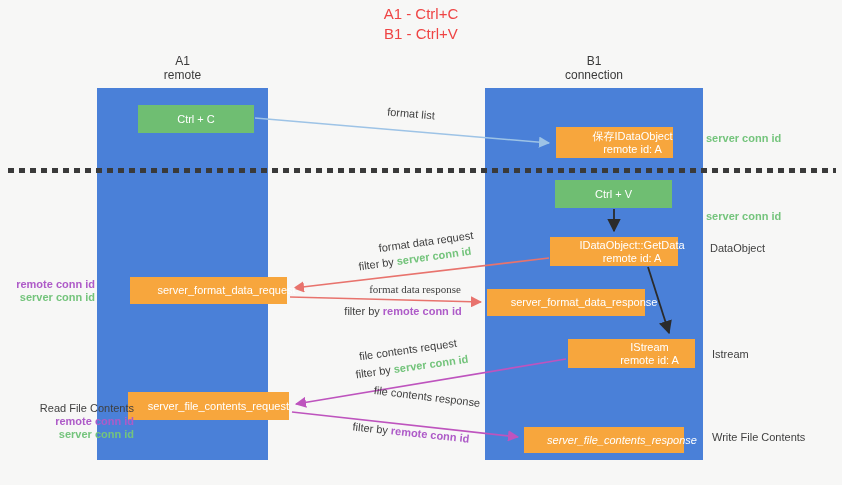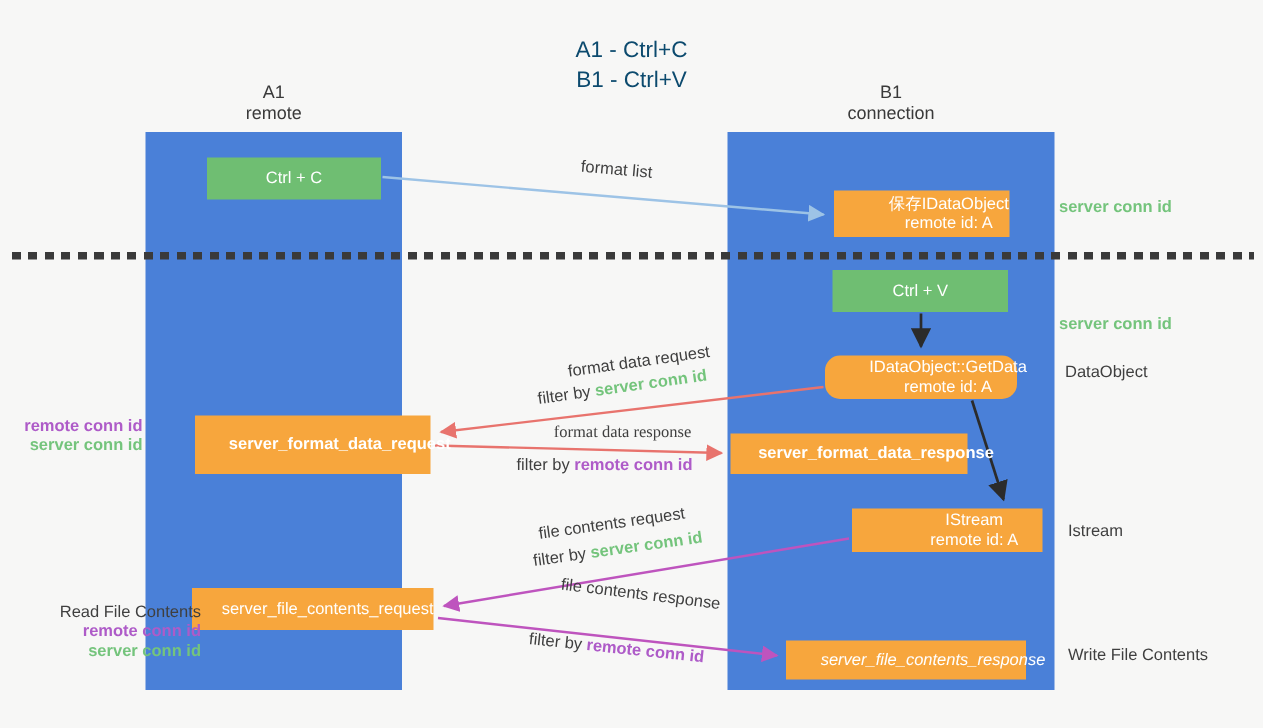--- a/index.html
+++ b/index.html
@@ -3,45 +3,45 @@
 <meta charset="utf-8">
 <style>
   * { margin:0; padding:0; box-sizing:border-box; }
   body { background:#f7f7f6; font-family:"Liberation Sans", sans-serif; }
   #stage {
     position:relative; width:842px; height:485px; background:#f7f7f6;
     overflow:hidden; color:#3f3f3f;
   }
   .abs { position:absolute; }
 
-  .title { left:0; right:0; top:24px; text-align:center; font-size:15px;
-           line-height:20px; color:#0c4a6e; }
+  .title { left:0; right:0; top:4px; text-align:center; font-size:15px;
+           line-height:20px; color:#ef4444; }
 
   .col-head { text-align:center; font-size:12px; line-height:14px; color:#3a3a3a; }
   .col-head.left  { left:97px;  top:54px; width:171px; }
   .col-head.right { left:485px; top:54px; width:218px; }
 
   .lifeline { background:#4A80D8; }
   .lifeline.left  { left:97px;  top:88px; width:171px; height:372px; }
   .lifeline.right { left:485px; top:88px; width:218px; height:372px; }
 
   .dotted-line { left:8px; top:168px; width:828px; height:5px;
     background:repeating-linear-gradient(90deg,#3a3a3a 0 6px, transparent 6px 11px); }
 
   .node { display:flex; flex-direction:column; align-items:center; justify-content:center;
           color:#fff; font-size:11px; line-height:13px; text-align:center; }
   .node.green  { background:#6FBE72; }
   .node.orange { background:#F7A63D;padding-left:36px; }
 
   .n-ctrl-c   { left:138px; top:105px; width:116px; height:28px; }
   .n-save     { left:556px; top:127px; width:117px; height:31px; }
   .n-ctrl-v   { left:555px; top:180px; width:117px; height:28px;text-align:center; }
-  .n-getdata  { left:550px; top:237px; width:128px; height:29px;border-radius:10px; }
-  .n-freq     { left:130px; top:277px; width:157px; height:39px;font-weight:bold; }
-  .n-fresp    { left:487px; top:289px; width:158px; height:27px;font-weight:bold; }
+  .n-getdata  { left:550px; top:237px; width:128px; height:29px; }
+  .n-freq     { left:130px; top:277px; width:157px; height:27px; }
+  .n-fresp    { left:487px; top:289px; width:158px; height:27px; }
   .n-istream  { left:568px; top:339px; width:127px; height:29px; }
   .n-filereq  { left:128px; top:392px; width:161px; height:28px;align-items:flex-end; }
   .n-fileresp { left:524px; top:427px; width:160px; height:26px;font-style:italic; }
 
   .side { font-size:11px; line-height:13px; white-space:nowrap; }
   .side.green  { color:#74C47C; font-weight:bold; }
   .side.purple { color:#AE5BC8; font-weight:bold; }
   .side.dark   { color:#3f3f3f; }
 
   .s-conn-top { left:706px; top:132px; }

